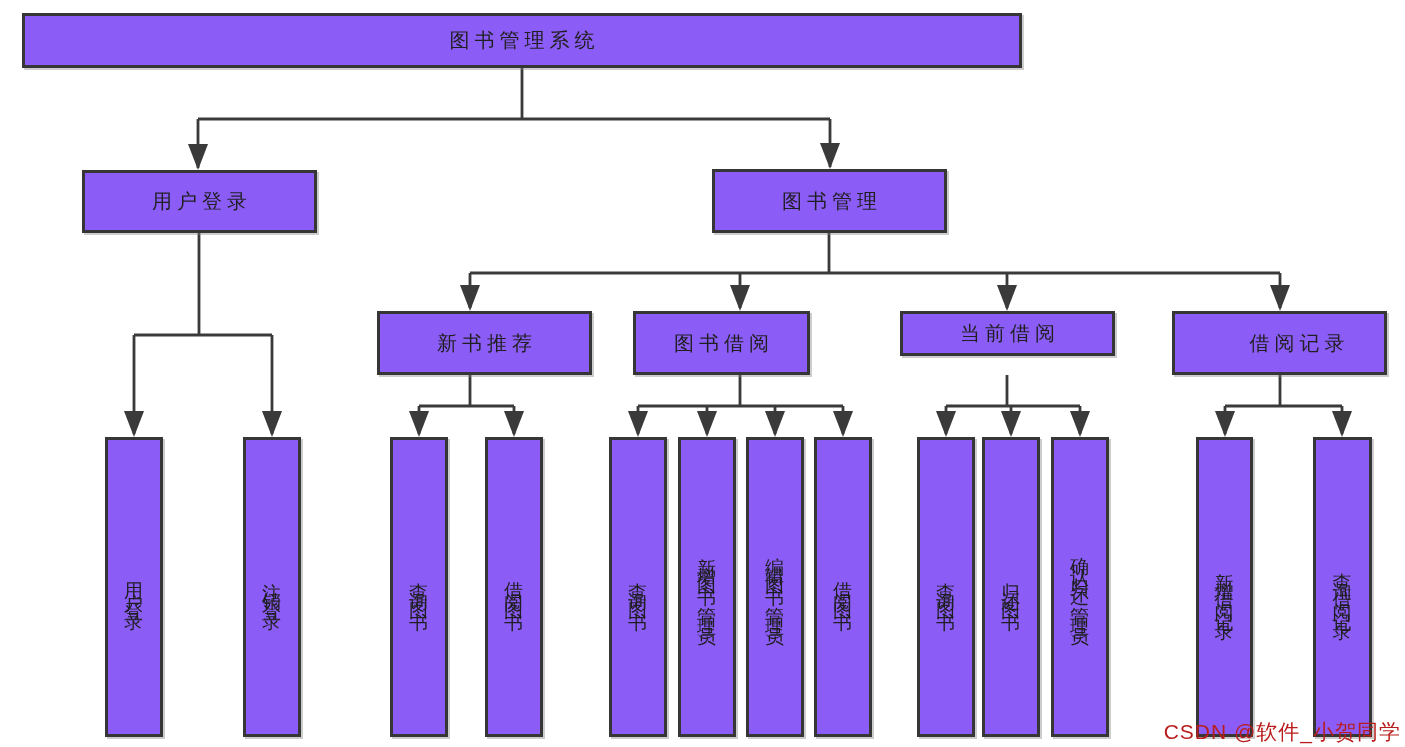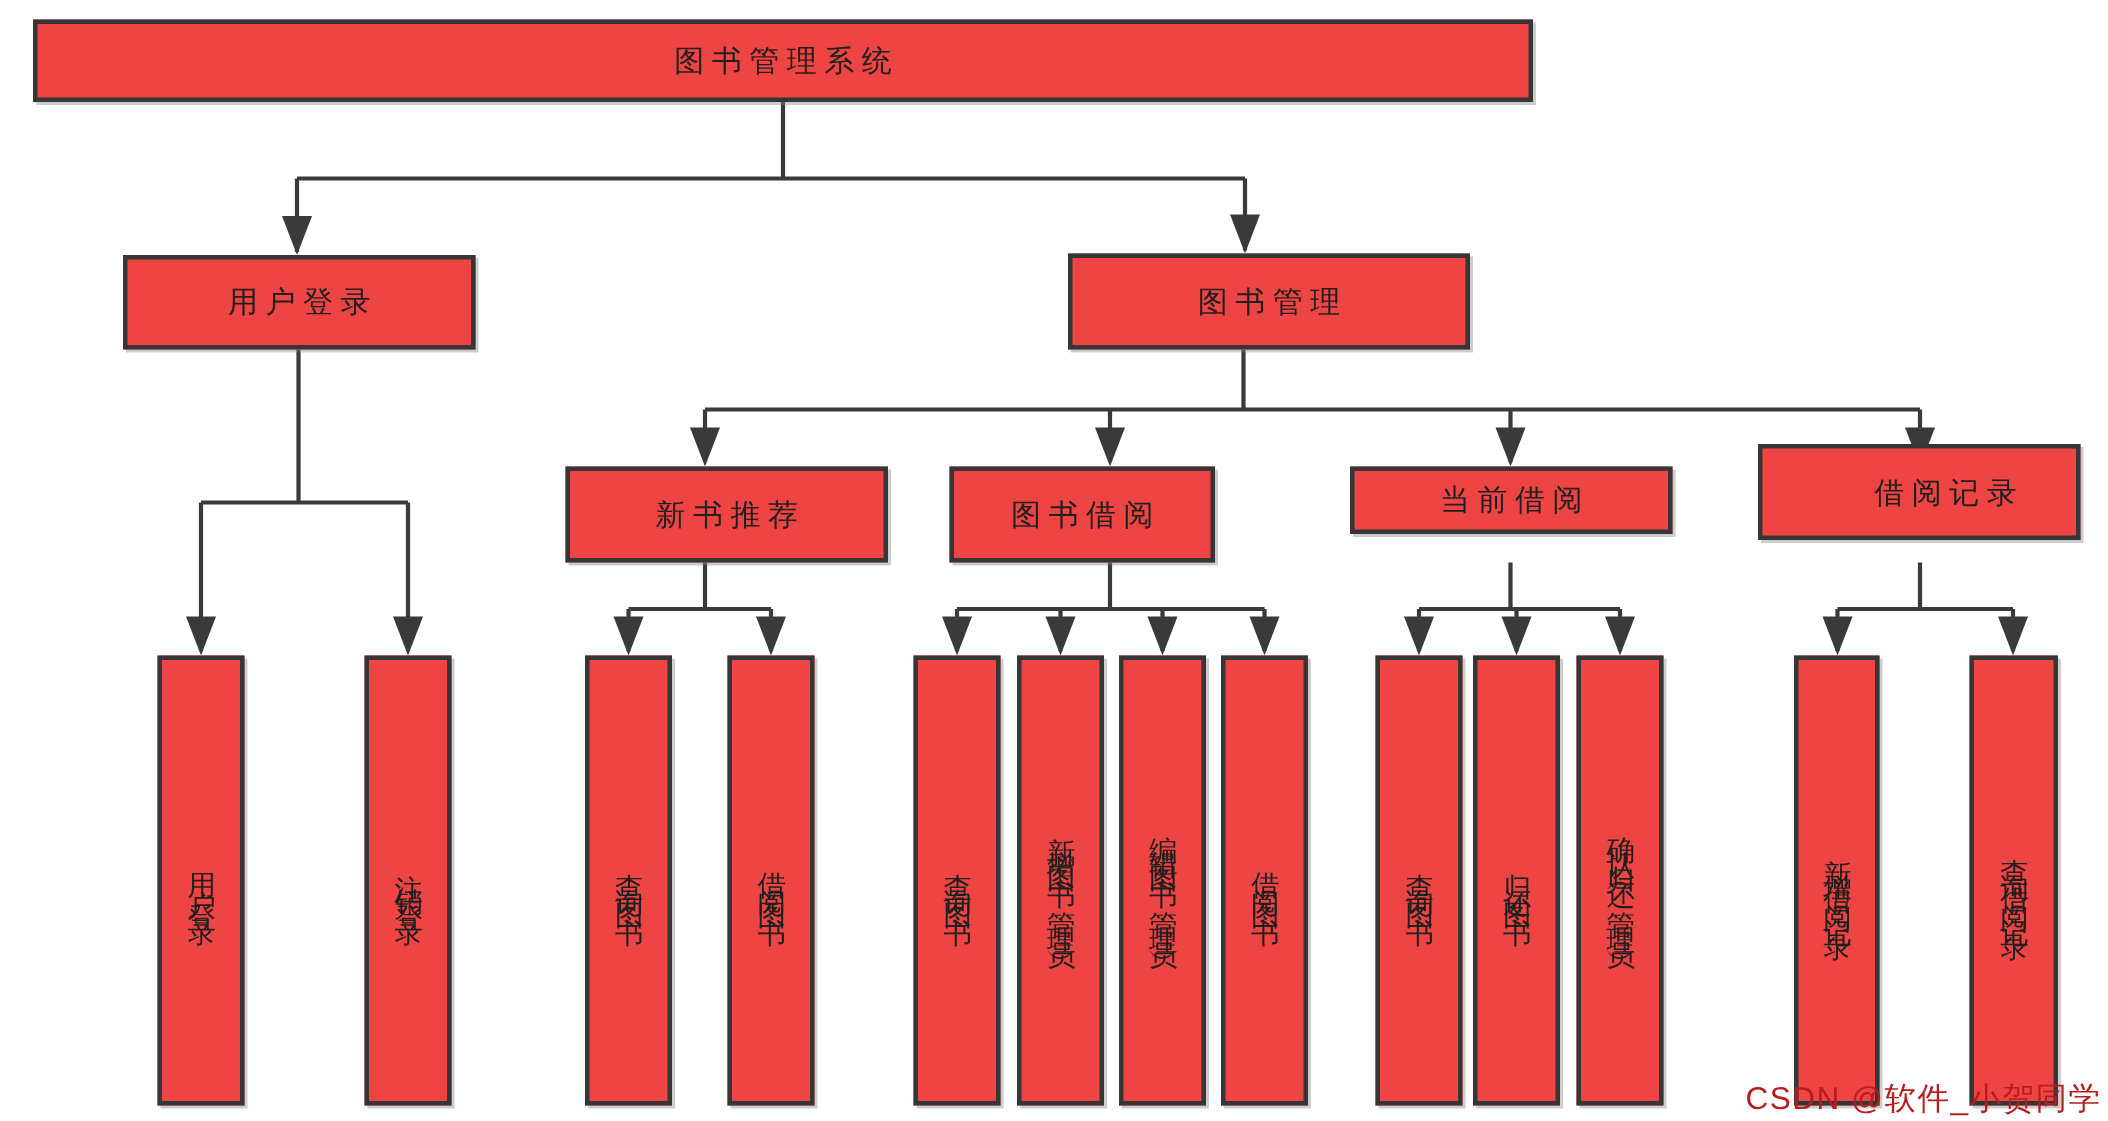--- a/index.html
+++ b/index.html
@@ -12,21 +12,21 @@
     overflow: hidden;
   }
   .connector-layer {
     position: absolute;
     left: 0; top: 0;
     width: 1405px; height: 747px;
   }
   .node {
     position: absolute;
     box-sizing: border-box;
-    background: #ef4444;
+    background: #8b5cf6;
     border: 3px solid #363636;
     box-shadow: 2px 2px 0 rgba(130,130,130,0.40);
     display: flex;
     align-items: center;
     justify-content: center;
     color: #1f1f1f;
   }
   .h-node {
     font-size: 20px;
     letter-spacing: 5px;
@@ -84,26 +84,26 @@
       <polygon points="1001,411 1021,411 1011,437"></polygon>
       <polygon points="1070,411 1090,411 1080,437"></polygon>
       <polygon points="1215,411 1235,411 1225,437"></polygon>
       <polygon points="1332,411 1352,411 1342,437"></polygon>
     </g>
   </svg>
 
   <div class="node h-node" style="left:22px; top:13px; width:1000px; height:55px;">图书管理系统</div>
 
   <div class="node h-node" style="left:82px; top:170px; width:235px; height:63px;">用户登录</div>
-  <div class="node h-node" style="left:712px; top:169px; width:268px; height:64px;">图书管理</div>
+  <div class="node h-node" style="left:712px; top:169px; width:235px; height:64px;">图书管理</div>
 
   <div class="node h-node" style="left:362px; top:311px; width:215px; height:64px;margin-left:15px;">新书推荐</div>
   <div class="node h-node" style="left:633px; top:311px; width:177px; height:64px;">图书借阅</div>
   <div class="node h-node" style="left:900px; top:311px; width:215px; height:45px;">当前借阅</div>
-  <div class="node h-node" style="left:1172px; top:296px; width:215px; height:64px;padding-left:35px;">借阅记录</div>
+  <div class="node h-node" style="left:1172px; top:311px; width:215px; height:64px;padding-left:35px;">借阅记录</div>
 
   <div class="node leaf" style="left:105px; top:437px; width:58px; height:300px;">用户登录</div>
   <div class="node leaf" style="left:243px; top:437px; width:58px; height:300px;">注销登录</div>
 
   <div class="node leaf" style="left:390px; top:437px; width:58px; height:300px;">查询图书</div>
   <div class="node leaf" style="left:485px; top:437px; width:58px; height:300px;">借阅图书</div>
 
   <div class="node leaf" style="left:609px; top:437px; width:58px; height:300px;">查询图书</div>
   <div class="node leaf" style="left:678px; top:437px; width:58px; height:300px;">新增图书（管理员）</div>
   <div class="node leaf" style="left:746px; top:437px; width:58px; height:300px;">编辑图书（管理员）</div>

